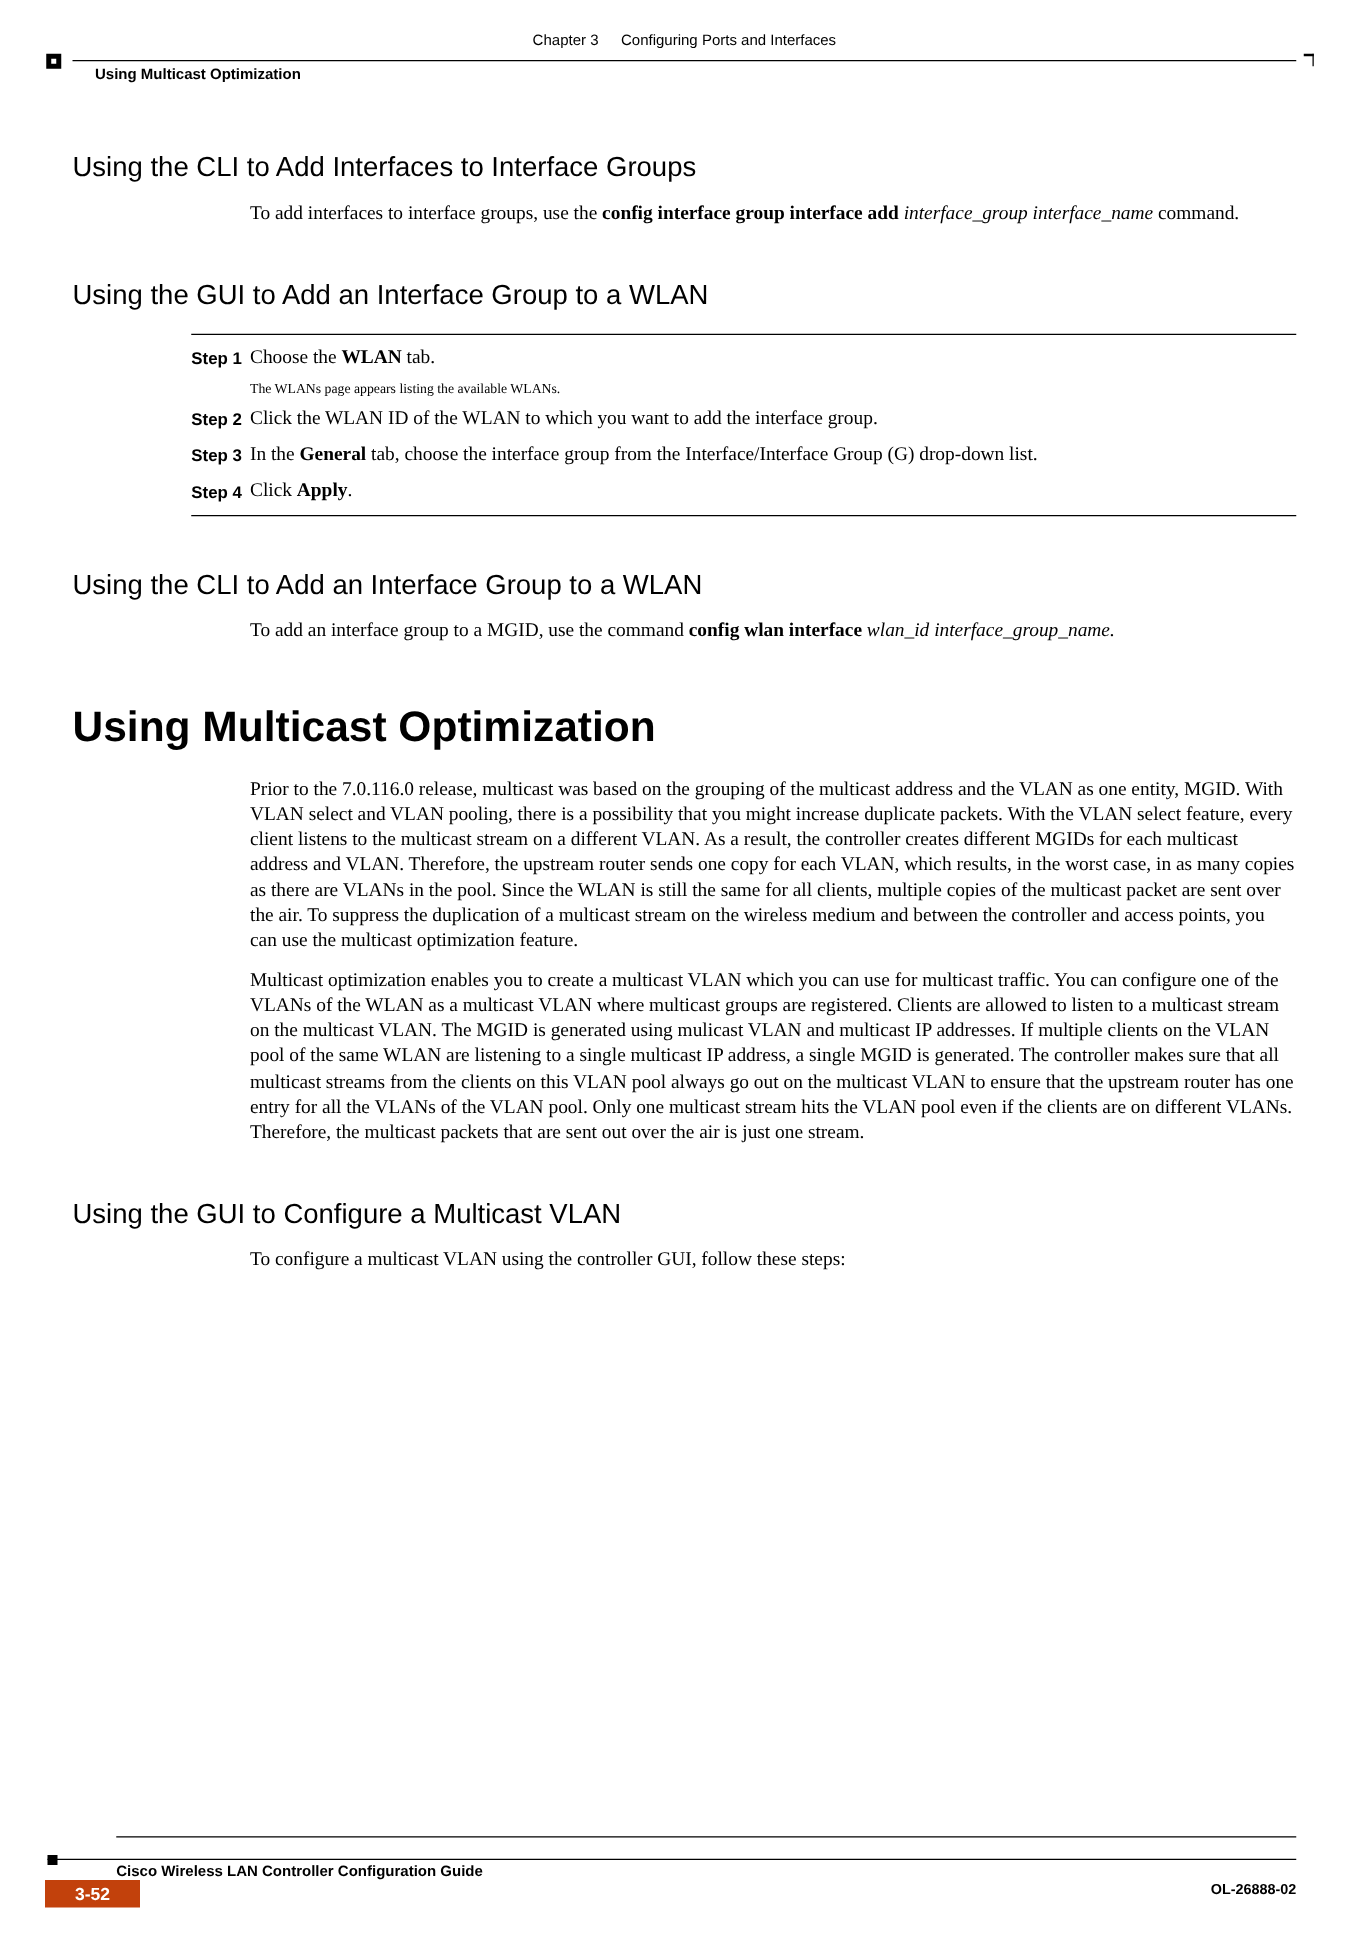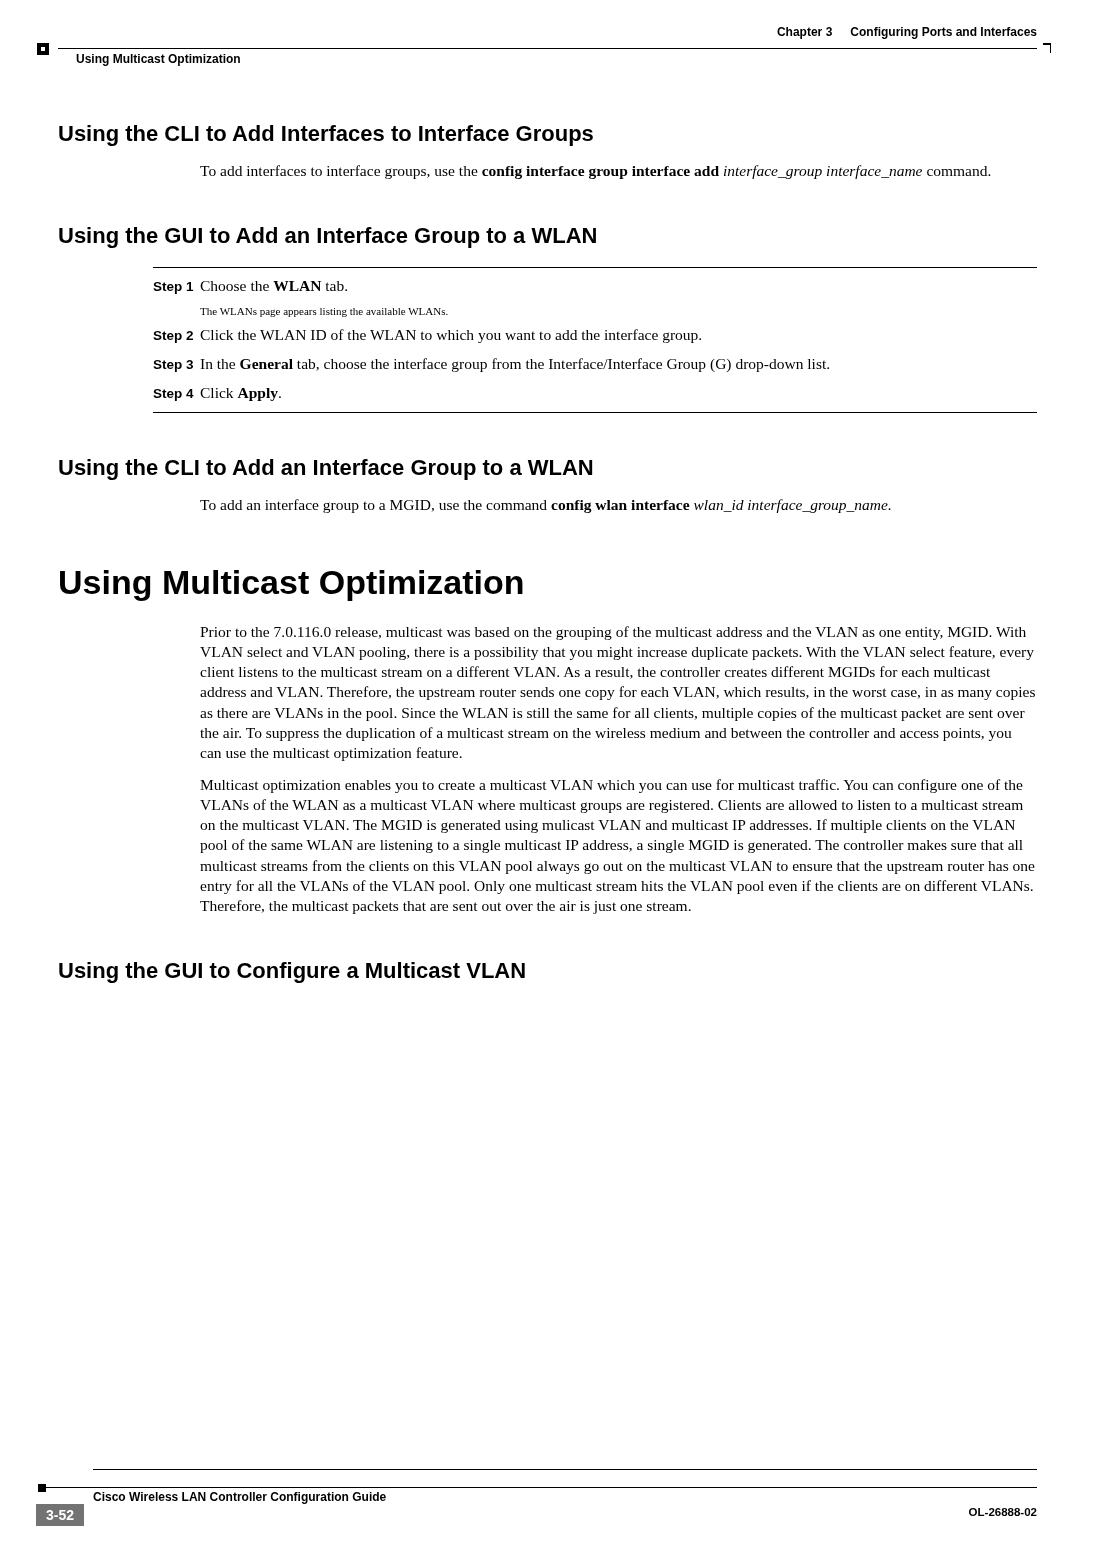--- a/index.html
+++ b/index.html
@@ -20,24 +20,24 @@
       position: relative;
       height: 100%;
     }
     .header-line {
       border-top: 1.5px solid #000;
       margin-top: 6px;
       position: relative;
     }
     .header-top {
       display: flex;
-      justify-content: flex-end;
+      justify-content: center;
       font-family: Arial, Helvetica, sans-serif;
       font-size: 12px;
-      font-weight: bold;
+      font-weight: normal;
       padding-bottom: 3px;
     }
     .header-chapter {
       margin-right: 18px;
     }
     .header-section {
       font-family: Arial, Helvetica, sans-serif;
       font-size: 12px;
       font-weight: bold;
       padding-top: 3px;
@@ -76,21 +76,21 @@
       width: 1.5px;
       height: 10px;
       background: #000;
     }
     .content {
       margin-top: 55px;
     }
     .h2 {
       font-family: Arial, Helvetica, sans-serif;
       font-size: 22px;
-      font-weight: bold;
+      font-weight: normal;
       margin-bottom: 14px;
     }
     .h1 {
       font-family: Arial, Helvetica, sans-serif;
       font-size: 34px;
       font-weight: bold;
       margin-bottom: 20px;
       margin-top: 48px;
     }
     .body-text {
@@ -167,26 +167,26 @@
       font-weight: bold;
       margin-left: 55px;
       margin-top: 2px;
     }
     .footer-bottom {
       display: flex;
       align-items: stretch;
       margin-top: 0px;
     }
     .page-num-box {
-      background: #737373;
+      background: #c2410c;
       color: #fff;
       font-family: Arial, Helvetica, sans-serif;
       font-weight: bold;
       font-size: 14px;
-      padding: 3px 10px;
+      padding: 3px 24px;
       margin-left: -2px;
     }
     .footer-docnum {
       margin-left: auto;
       font-family: Arial, Helvetica, sans-serif;
       font-size: 11.5px;
       font-weight: bold;
       align-self: flex-start;
       padding-top: 2px;
     }
@@ -258,20 +258,21 @@
     <div class="h2 section-gap">Using the CLI to Add an Interface Group to a WLAN</div>
     <div class="body-text">
       <span>To add an interface group to a MGID, use the command </span><span class="bold">config wlan interface </span><span class="italic">wlan_id interface_group_name.</span>
     </div>
 
     <div class="h1">Using Multicast Optimization</div>
     <div class="body-text">Prior to the 7.0.116.0 release, multicast was based on the grouping of the multicast address and the VLAN as one entity, MGID. With VLAN select and VLAN pooling, there is a possibility that you might increase duplicate packets. With the VLAN select feature, every client listens to the multicast stream on a different VLAN. As a result, the controller creates different MGIDs for each multicast address and VLAN. Therefore, the upstream router sends one copy for each VLAN, which results, in the worst case, in as many copies as there are VLANs in the pool. Since the WLAN is still the same for all clients, multiple copies of the multicast packet are sent over the air. To suppress the duplication of a multicast stream on the wireless medium and between the controller and access points, you can use the multicast optimization feature.</div>
     <div class="body-text" style="margin-top:12px;">Multicast optimization enables you to create a multicast VLAN which you can use for multicast traffic. You can configure one of the VLANs of the WLAN as a multicast VLAN where multicast groups are registered. Clients are allowed to listen to a multicast stream on the multicast VLAN. The MGID is generated using mulicast VLAN and multicast IP addresses. If multiple clients on the VLAN pool of the same WLAN are listening to a single multicast IP address, a single MGID is generated. The controller makes sure that all multicast streams from the clients on this VLAN pool always go out on the multicast VLAN to ensure that the upstream router has one entry for all the VLANs of the VLAN pool. Only one multicast stream hits the VLAN pool even if the clients are on different VLANs. Therefore, the multicast packets that are sent out over the air is just one stream.</div>
 
     <div class="h2 section-gap">Using the GUI to Configure a Multicast VLAN</div>
+    <div class="body-text">To configure a multicast VLAN using the controller GUI, follow these steps:</div>
 
   </div>
 
   <div class="footer">
     <div class="footer-top-rule"></div>
     <div class="footer-line">
       <div class="footer-marker-left"></div>
     </div>
     <div class="footer-title">Cisco Wireless LAN Controller Configuration Guide</div>
     <div class="footer-bottom">

